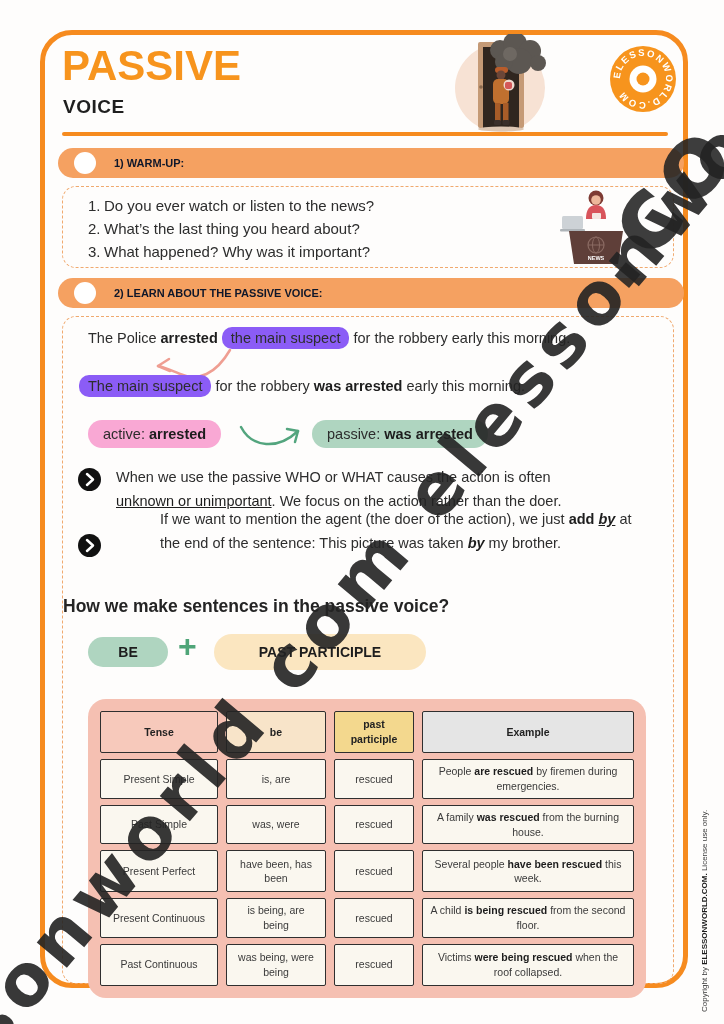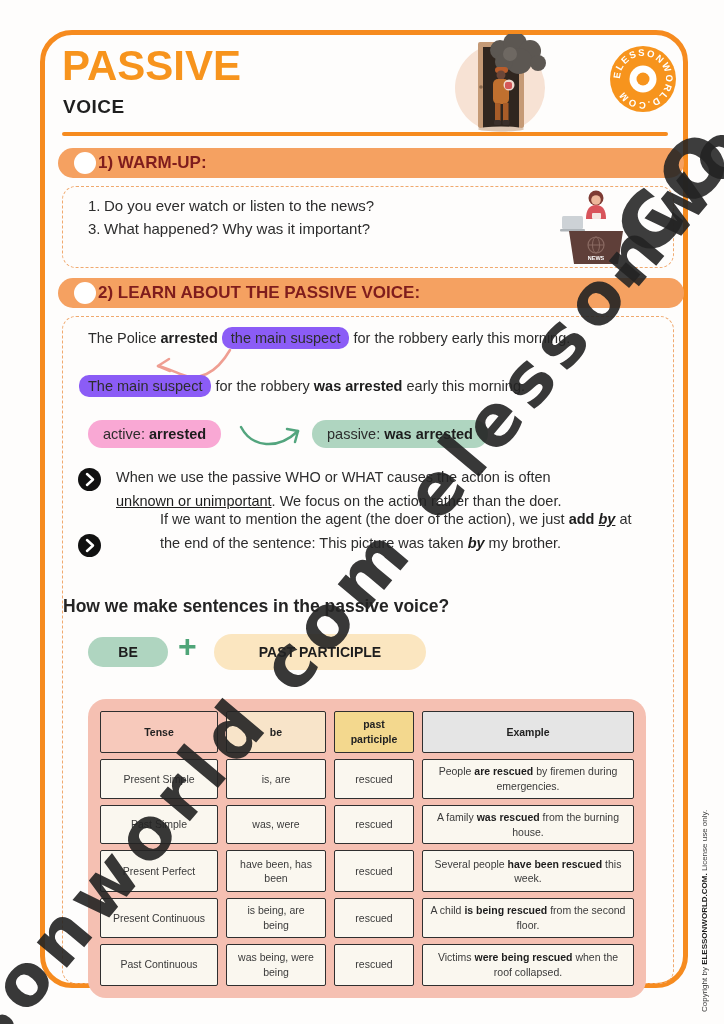--- a/index.html
+++ b/index.html
@@ -15,21 +15,21 @@
               color:#1f1f1f; letter-spacing:0.5px; }
   .rule { position:absolute; left:62px; top:132px; width:606px; height:4px;
           background:#F68B1F; border-radius:2px; }
 
   .fire-ill { position:absolute; left:448px; top:34px; }
   .logo { position:absolute; left:610px; top:46px; }
 
   .bar { position:absolute; left:58px; width:626px; height:30px; background:#F5A161;
          border-radius:16px; display:flex; align-items:center; }
   .bar .dot { width:22px; height:22px; border-radius:50%; background:#fff; margin-left:16px; }
-  .bar .bar-label { margin-left:2px; font-size:17px; font-weight:800; color:#7f1d1d; }
+  .bar .bar-label { margin-left:18px; font-size:11px; font-weight:800; color:#0f172a; }
   #bar-warmup { top:148px; }
   #bar-learn  { top:278px; }
 
   .dashed-box { position:absolute; border:1.5px dashed #F0A96E; border-radius:14px; }
   #warmup-box { left:62px; top:186px; width:612px; height:82px; }
   #learn-box  { left:62px; top:316px; width:612px; height:668px; }
 
   .q-list { position:absolute; left:88px; top:194px; font-size:15px; color:#2d2d2d; }
   .q-row { line-height:23px; }
   .q-num { display:inline-block; min-width:16px; }
@@ -146,20 +146,21 @@
   <div class="rule"></div>
 
   <div class="bar" id="bar-warmup">
     <span class="dot"></span>
     <span class="bar-label">1) WARM-UP:</span>
   </div>
 
   <div class="dashed-box" id="warmup-box"></div>
   <div class="q-list">
     <div class="q-row"><span class="q-num">1.</span><span>Do you ever watch or listen to the news?</span></div>
+    <div class="q-row"><span class="q-num">2.</span><span>What’s the last thing you heard about?</span></div>
     <div class="q-row"><span class="q-num">3.</span><span>What happened? Why was it important?</span></div>
   </div>
 
   <div class="anchor-ill">
     <svg width="72" height="82" viewBox="0 0 72 82">
       <circle cx="36" cy="15" r="7.5" fill="#7E3B33"></circle>
       <circle cx="36" cy="17" r="4.8" fill="#EDB79B"></circle>
       <path d="M26,36 q0,-14 10,-14 q10,0 10,14 z" fill="#D8545B"></path>
       <rect x="32" y="30" width="9" height="6" rx="1" fill="#F3E8E2"></rect>
       <rect x="2" y="33" width="21" height="13" rx="1.5" fill="#CDD2D6"></rect>

